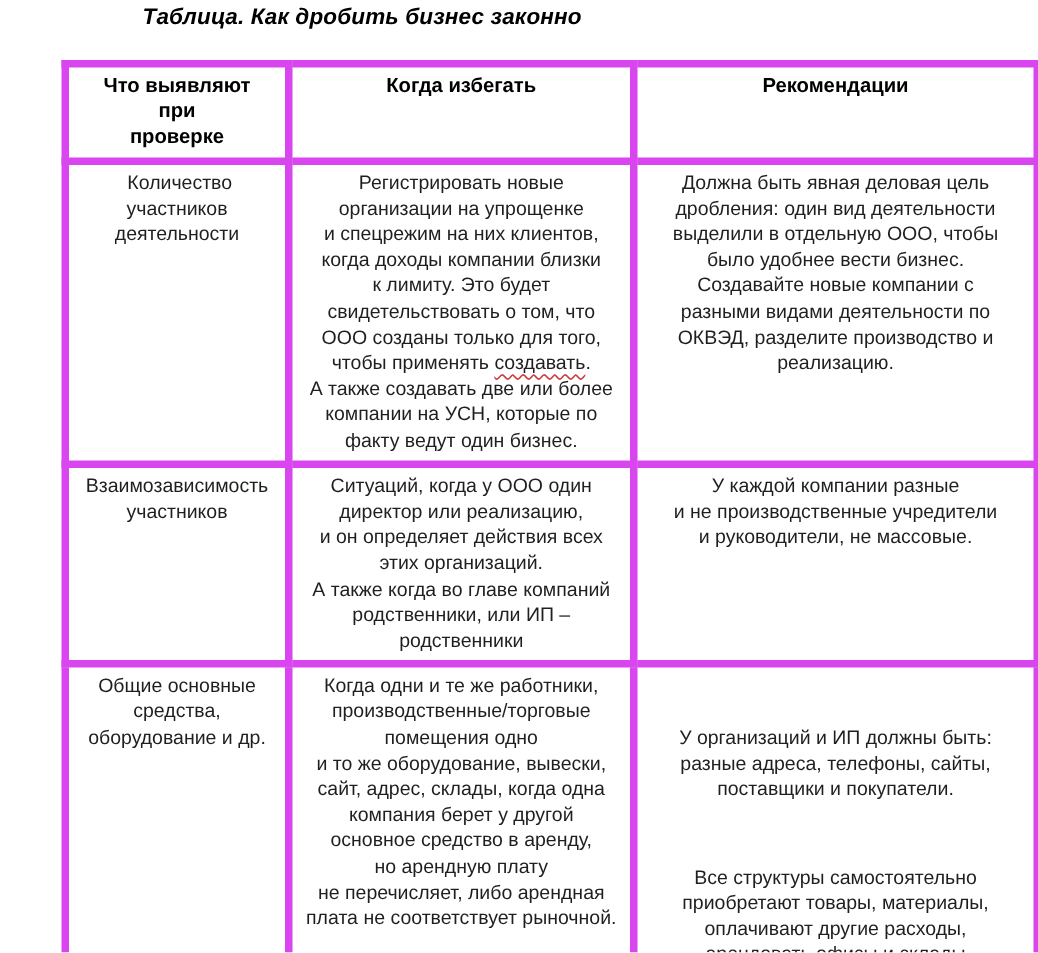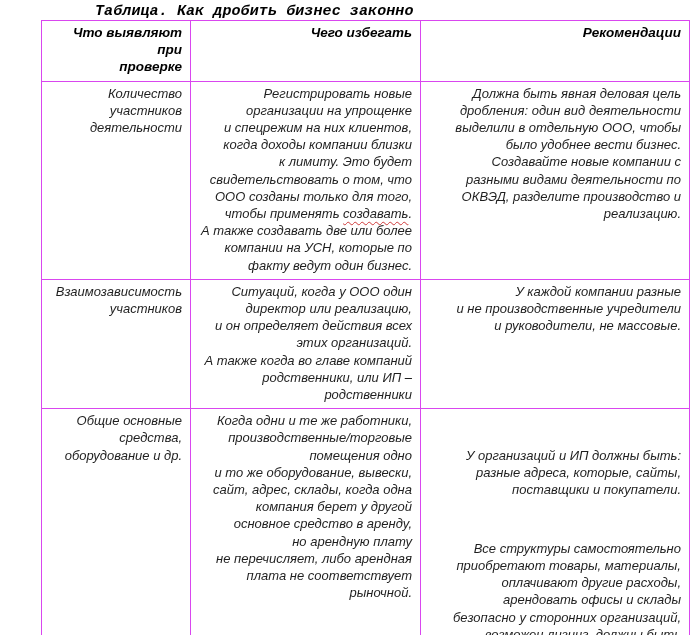--- a/index.html
+++ b/index.html
@@ -11,51 +11,49 @@
     position: relative;
     width: 692px;
     height: 635px;
     background: #ffffff;
     overflow: hidden;
     box-sizing: border-box;
     font-family: "Liberation Sans", "DejaVu Sans", sans-serif;
     color: #1f1f1f;
   }
   .doc-title {
-    margin: 3px 0 0 95px;
+    margin: 3px 0 20px 95px;
     font-size: 15px;
     font-weight: bold;
     font-style: italic;
     color: #000000;
     letter-spacing: 0.1px;
-    font-family: Liberation Mono, monospace;
   }
   table.biz-table {
     border-collapse: collapse;
     table-layout: fixed;
     margin-left: 41px;
     width: 648px;
   }
   col.c1 { width: 149px; }
   col.c2 { width: 230px; }
   col.c3 { width: 269px; }
   .biz-table th,
   .biz-table td {
-    border: 1px solid #d946ef;
+    border: 5px solid #d946ef;
     vertical-align: top;
-    text-align: right;
+    text-align: center;
     padding: 3px 8px 5px 8px;
     font-size: 13px;
     line-height: 17.2px;
     white-space: pre-wrap;
     overflow-wrap: break-word;
     box-sizing: border-box;
     color: #1f1f1f;
     font-weight: normal;
-    font-style: italic;
   }
   .biz-table thead th {
     font-weight: bold;
     color: #000000;
     height: 48px;
     font-size: 13.5px;
   }
   tr.row-1 td { height: 195px; }
   tr.row-2 td { height: 120px; margin-top: 16px; }
   tr.row-3 td { height: 238px; }
@@ -81,21 +79,21 @@
   <table class="biz-table">
     <colgroup>
       <col class="c1">
       <col class="c2">
       <col class="c3">
     </colgroup>
     <thead>
       <tr>
         <th>Что выявляют  при
 проверке</th>
-        <th>Чего избегать</th>
+        <th>Когда избегать</th>
         <th>Рекомендации</th>
       </tr>
     </thead>
     <tbody>
       <tr class="row-1">
         <td> Количество
 участников
 деятельности</td>
         <td><span>Регистрировать новые
 организации на упрощенке
@@ -142,21 +140,21 @@
 помещения одно
 и то же оборудование, вывески,
 сайт, адрес, склады, когда одна
 компания берет у другой
 основное средство в аренду,
 но арендную плату
 не перечисляет, либо арендная
 плата не соответствует рыночной.</td>
         <td>
           <div class="para">У организаций и ИП должны быть:
-разные адреса, которые, сайты,
+разные адреса, телефоны, сайты,
 поставщики и покупатели.</div>
           <div class="para">Все структуры самостоятельно
 приобретают товары, материалы,
 оплачивают другие расходы,
 арендовать офисы и склады
 безопасно у сторонних организаций,
 возможен лизинг, должны быть
 отдельные сайты и счета в банках, на
 компьютерах с системой «клиент-
 банк» не должны совпадать IP-адреса</div>

